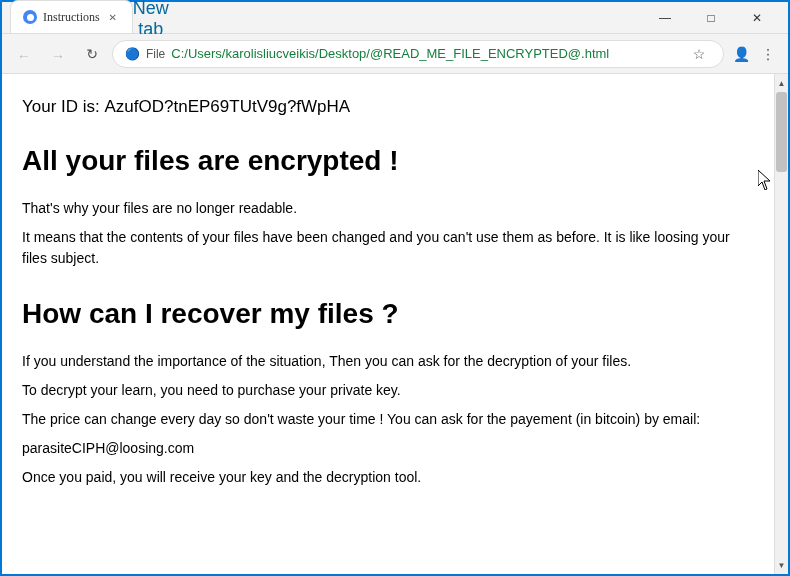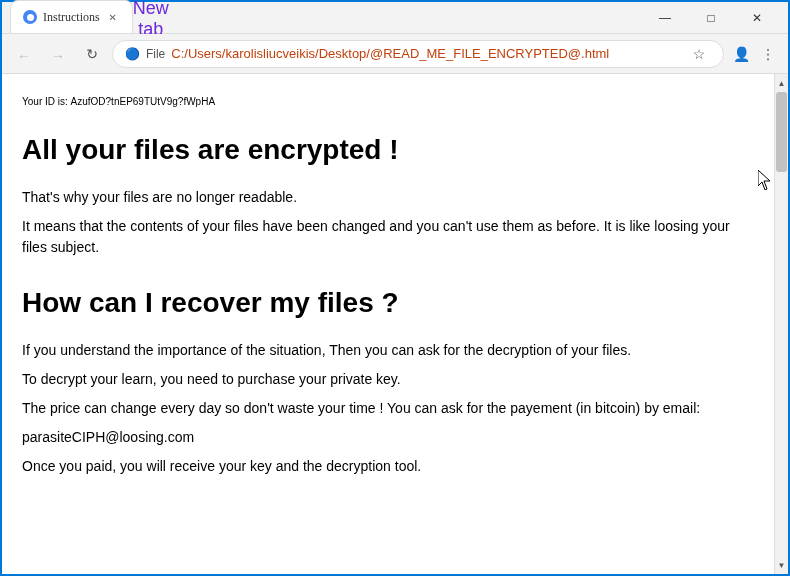--- a/index.html
+++ b/index.html
@@ -40,21 +40,21 @@
       width: 14px; height: 14px; background: #4285f4; border-radius: 50%; flex-shrink: 0;
       display: flex; align-items: center; justify-content: center;
     }
     .tab-favicon::after { content: ''; width: 7px; height: 7px; border-radius: 50%; background: #fff; }
     .tab-close {
       width: 14px; height: 14px; border-radius: 50%; display: flex; align-items: center; justify-content: center;
       font-size: 10px; color: #666; cursor: pointer; flex-shrink: 0;
     }
     .new-tab-btn {
       width: 28px; height: 28px; border: none; background: transparent;
-      border-radius: 50%; font-size: 18px; cursor: pointer; color: #6d28d9;
+      border-radius: 50%; font-size: 18px; cursor: pointer; color: #0369a1;
       display: flex; align-items: center; justify-content: center; margin-left: 4px;
     }
     .window-controls {
       display: flex; gap: 0; margin-left: auto;
     }
     .win-btn {
       width: 46px; height: 32px; border: none; background: transparent;
       font-size: 12px; cursor: pointer; color: #333; display: flex; align-items: center; justify-content: center;
     }
 
@@ -84,21 +84,21 @@
       display: flex;
       align-items: center;
       padding: 0 12px;
       font-size: 13px;
       color: #333;
       gap: 6px;
     }
     .address-icon {
       font-size: 12px; color: #555;
     }
-    .address-text { font-size: 13px; color: #c2410c; flex: 1; }
+    .address-text { font-size: 13px; color: #15803d; flex: 1; }
     .address-actions { display: flex; gap: 4px; margin-left: auto; }
     .addr-action-btn {
       width: 24px; height: 24px; border: none; background: transparent;
       border-radius: 50%; font-size: 14px; cursor: pointer; color: #555;
       display: flex; align-items: center; justify-content: center;
     }
     .browser-actions { display: flex; gap: 2px; }
 
     
     .content-wrapper {
@@ -141,21 +141,21 @@
       top: 0;
       left: 1px;
       right: 1px;
       height: 80px;
       background: #c1c1c1;
       border-radius: 3px;
     }
 
     
     .your-id {
-      font-size: 10px;
+      font-size: 17px;
       font-weight: bold;
       margin-bottom: 20px;
     }
     .your-id span { font-weight: normal; }
     h1 { font-size: 28px; font-weight: bold; margin-bottom: 16px; }
     h2 { font-size: 28px; font-weight: bold; margin-bottom: 16px; margin-top: 24px; }
     p { margin-bottom: 8px; font-size: 14px; line-height: 1.5; }
     a { color: #0066cc; text-decoration: underline; }
     .how-h2 { }
 

